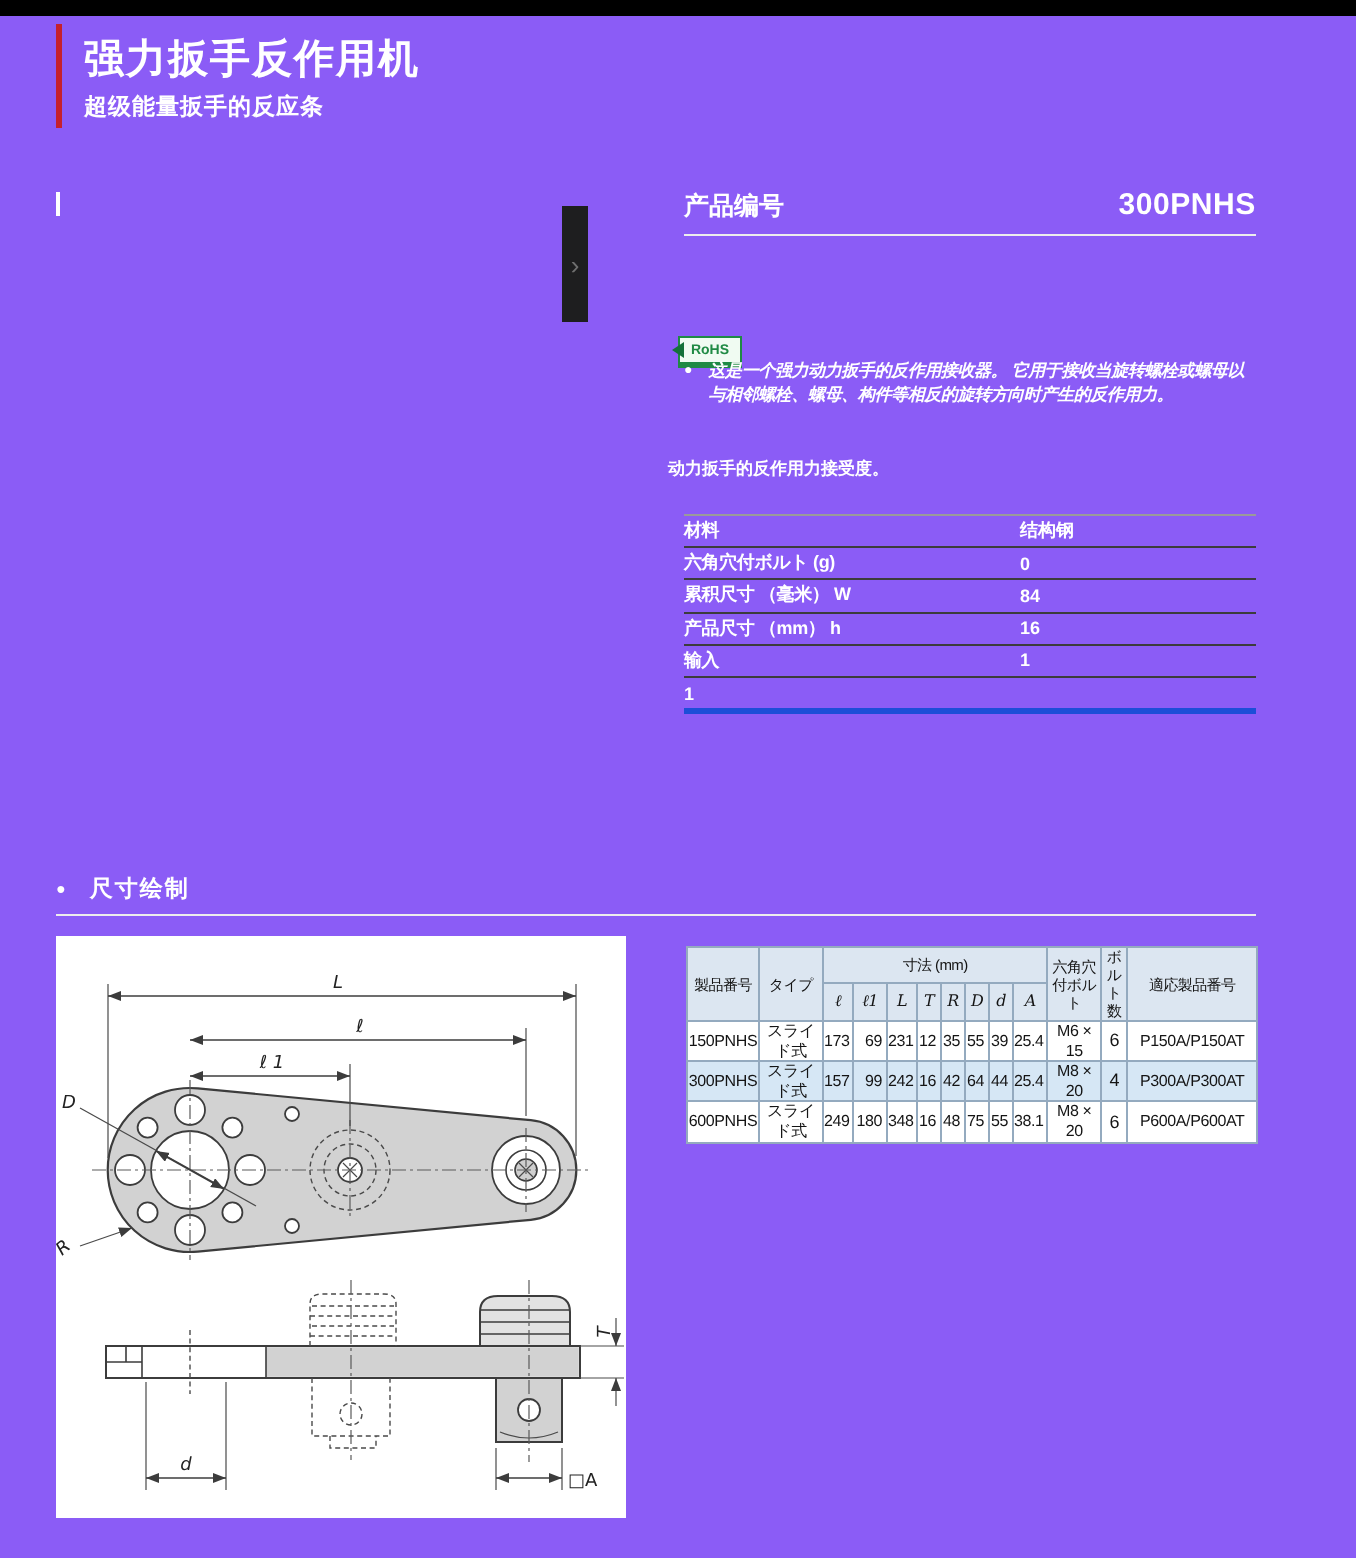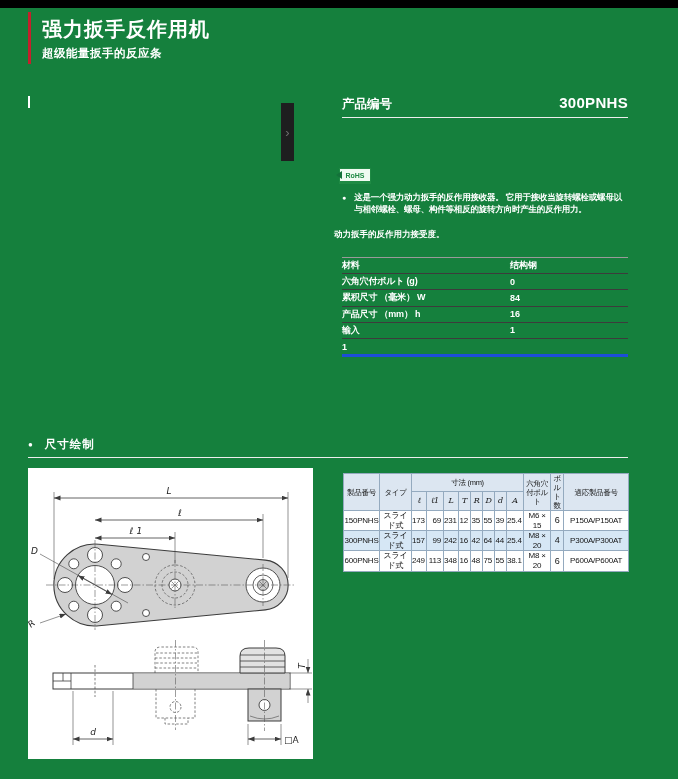--- a/index.html
+++ b/index.html
@@ -1,16 +1,16 @@
 <!DOCTYPE html>
 <html><head>
 <meta charset="utf-8">
 <style>
   html,body{margin:0;padding:0;background:#0a0a0b;}
-  #screen{position:relative;width:678px;height:779px;background:#15803d;overflow:hidden;
+  #screen{position:relative;width:678px;height:779px;background:#8b5cf6;overflow:hidden;
           font-family:"Liberation Sans","DejaVu Sans",sans-serif;color:#fff;}
   .abs{position:absolute;}
   .topstrip{top:0;left:0;width:678px;height:8px;background:#000;}
 
   
   .red-bar{left:28px;top:12px;width:3px;height:52px;background:#c5202c;}
   .page-title{left:42px;top:16px;font-size:20px;font-weight:bold;letter-spacing:1px;}
   .page-subtitle{left:42px;top:46px;font-size:11.5px;font-weight:bold;letter-spacing:0.5px;}
 
   
@@ -28,21 +28,21 @@
   .price-row{left:342px;top:137px;width:286px;display:flex;justify-content:flex-end;align-items:baseline;gap:7px;}
   .price-label{font-size:8.5px;color:#e6e6e6;font-weight:bold;}
   .price-value{font-size:13.5px;font-weight:bold;}
 
   .rohs{left:339px;top:168px;width:30px;height:12px;background:#f0fbf2;border:1px solid #1f8a44;
         border-bottom:3px solid #1f8a44;display:flex;align-items:center;justify-content:center;}
   .rohs-text{font-size:7px;font-weight:bold;color:#1f8a44;line-height:1;}
   .rohs-leaf{position:absolute;left:-4px;top:2px;width:0;height:0;
              border-top:4px solid transparent;border-bottom:4px solid transparent;border-right:6px solid #14713a;}
 
-  .bullet-para{left:342px;top:192px;width:284px;display:flex;gap:8px;}
+  .bullet-para{left:342px;top:180px;width:284px;display:flex;gap:8px;font-style:italic;}
   .bullet-dot{font-size:7px;line-height:12px;}
   .bullet-text{font-size:8.5px;font-weight:bold;line-height:11.5px;letter-spacing:-0.2px;}
   .note-line{left:334px;top:229px;font-size:8.5px;font-weight:bold;}
 
   
   .spec-table{left:342px;top:257px;width:286px;border-bottom:3px solid #1d4ed8;}
   .spec-row{display:flex;height:15.2px;align-items:center;border-top:1px solid #3c3c3c;}
   .spec-row:first-child{border-top:1px solid #9a9a9a;}
   .spec-label{width:168px;font-size:9px;font-weight:bold;letter-spacing:-0.2px;}
   .spec-value{flex:1;font-size:9px;font-weight:bold;}
@@ -307,21 +307,21 @@
         <td class="num">44</td>
         <td class="num">25.4</td>
         <td>M8 × 20</td>
         <td class="cnt">4</td>
         <td>P300A/P300AT</td>
       </tr>
       <tr>
         <td>600PNHS</td>
         <td>スライド式</td>
         <td class="num">249</td>
-        <td class="num">113</td>
+        <td class="num">180</td>
         <td class="num">348</td>
         <td class="num">16</td>
         <td class="num">48</td>
         <td class="num">75</td>
         <td class="num">55</td>
         <td class="num">38.1</td>
         <td>M8 × 20</td>
         <td class="cnt">6</td>
         <td>P600A/P600AT</td>
       </tr>

